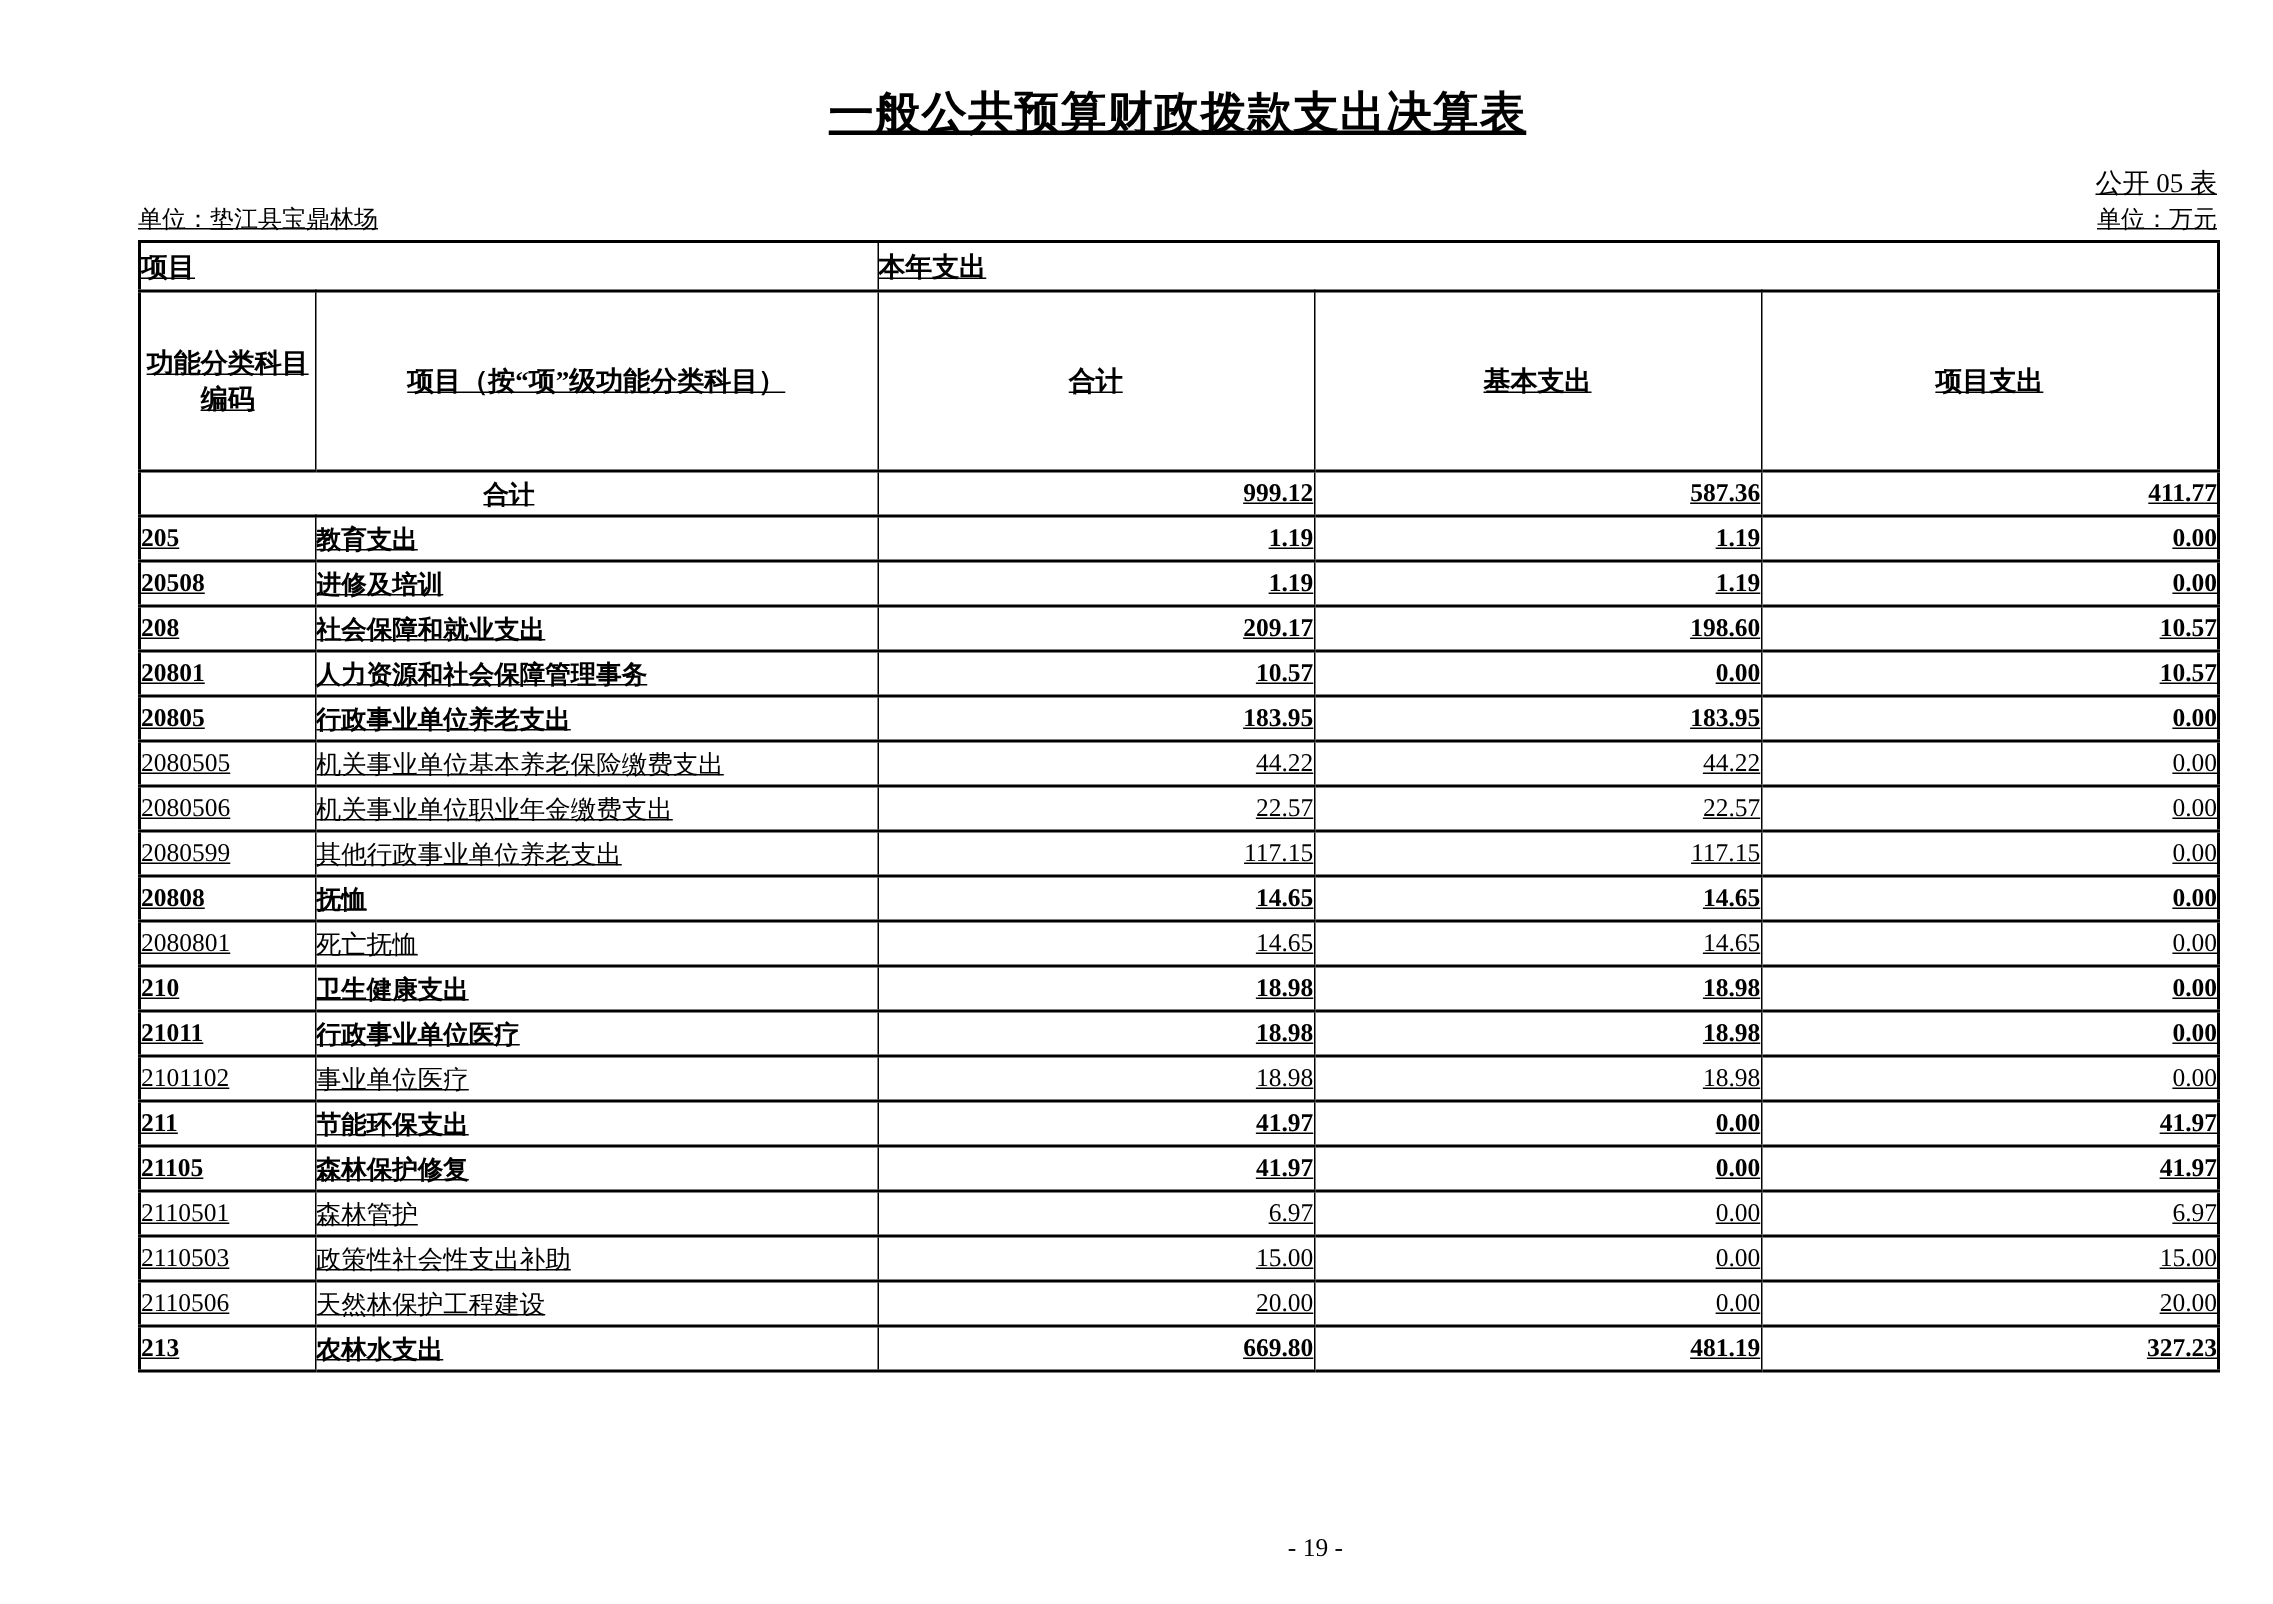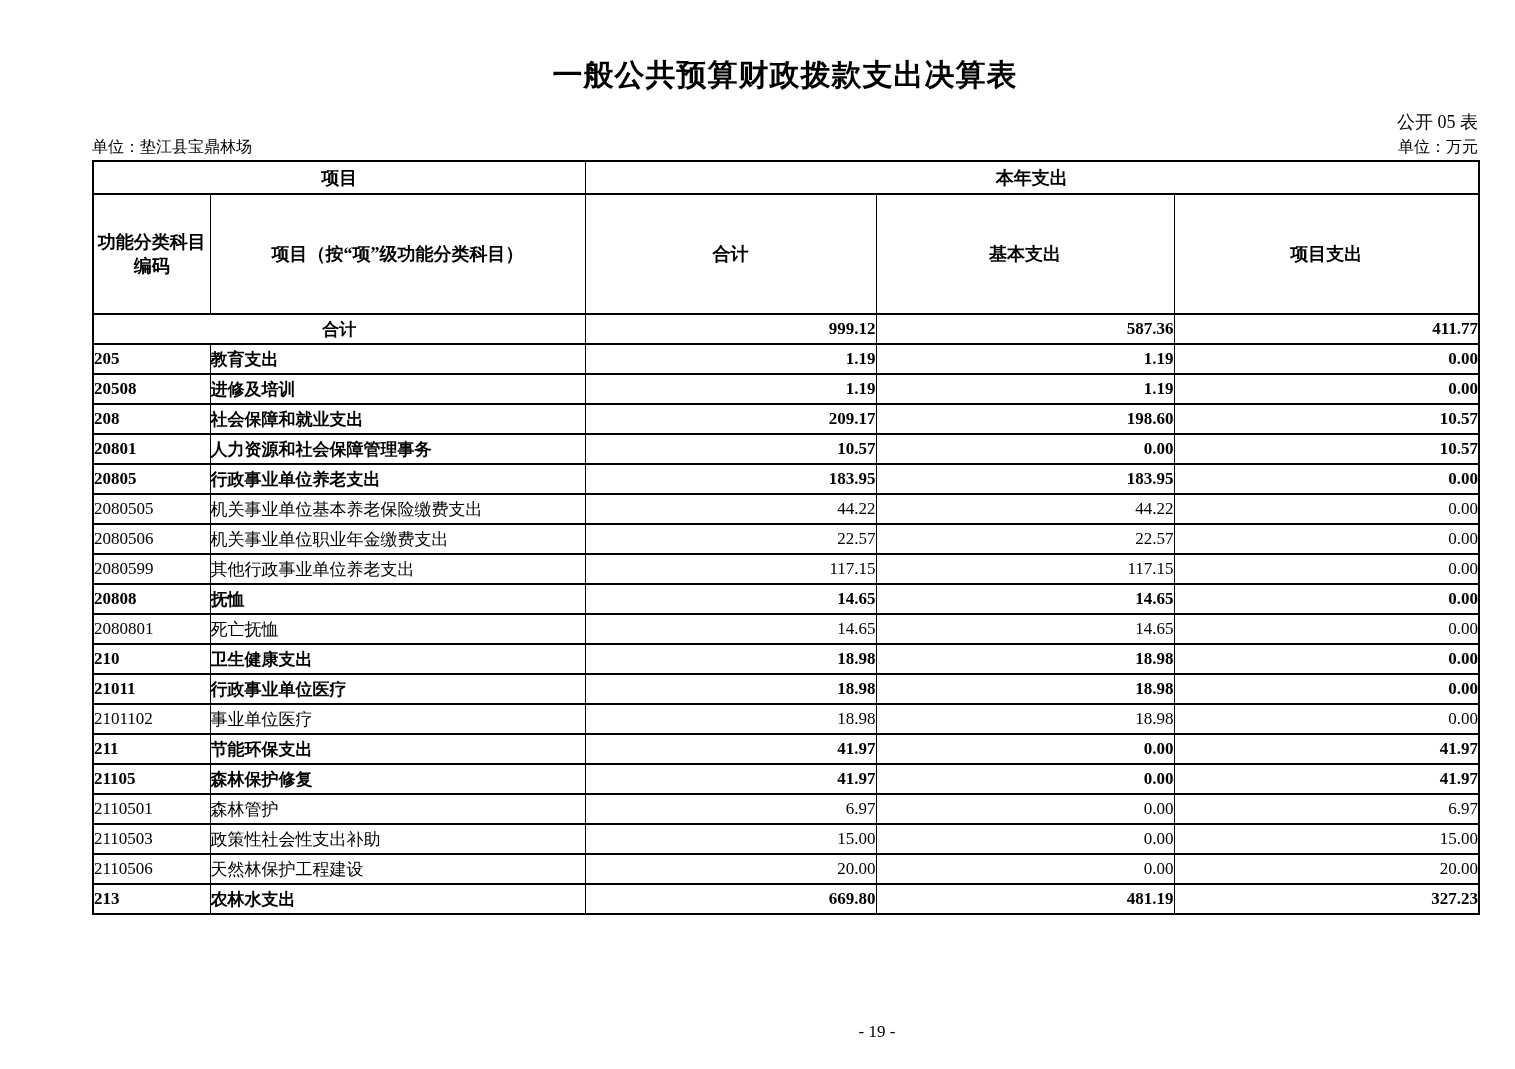--- a/index.html
+++ b/index.html
@@ -9,20 +9,21 @@
     height: 1069px;
     background: #ffffff;
     color: #000000;
     font-family: "Liberation Serif", "DejaVu Serif", serif;
     overflow: hidden;
   }
   .content {
     margin-left: 92px;
     width: 1386px;
     position: relative;
+    text-decoration: underline;
   }
   .doc-title {
     padding-top: 55px;
     text-align: center;
     font-size: 30px;
     font-weight: bold;
     letter-spacing: 1px;
   }
   .table-code-row {
     margin-top: 14px;
@@ -55,21 +56,20 @@
     white-space: nowrap;
   }
   .col-code   { width: 117px; }
   .col-name   { width: 375px; }
   .col-total  { width: 291px; }
   .col-basic  { width: 298px; }
   .col-proj   { width: 305px; }
 
   tr.hdr1 td {
     height: 31px;
-    text-align: center;
     font-weight: bold;
     font-size: 18px;
   }
   tr.hdr2 td {
     height: 118px;
     text-align: center;
     vertical-align: middle;
     font-weight: bold;
     font-size: 18px;
     white-space: normal;

